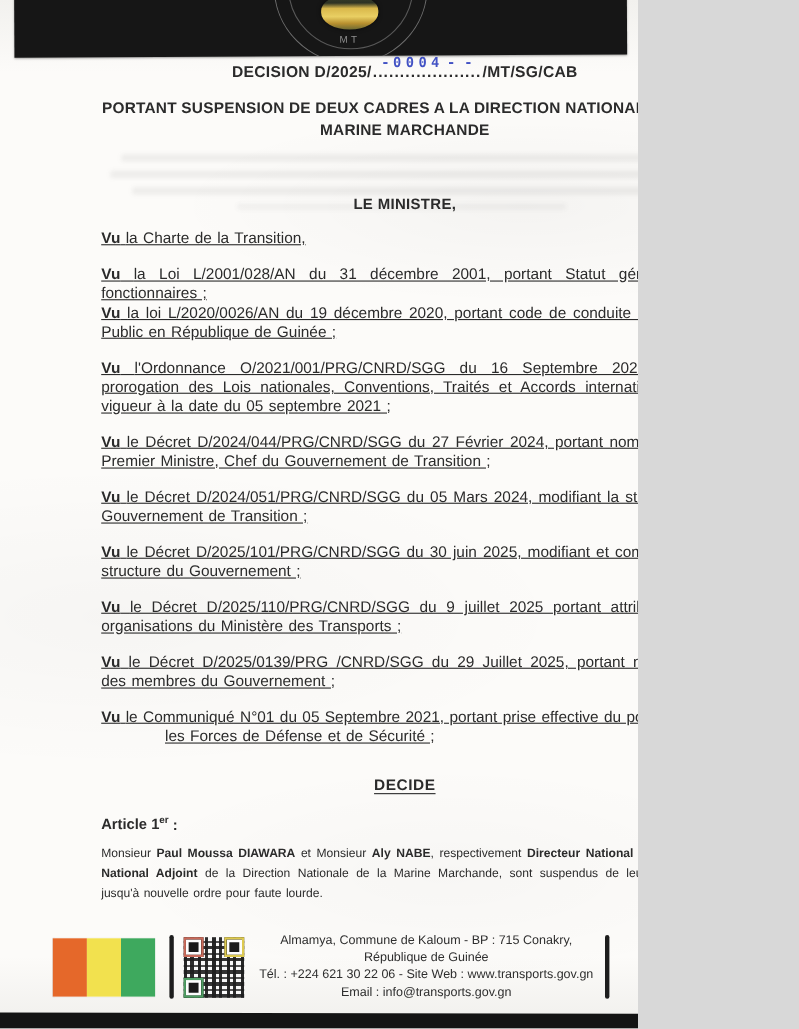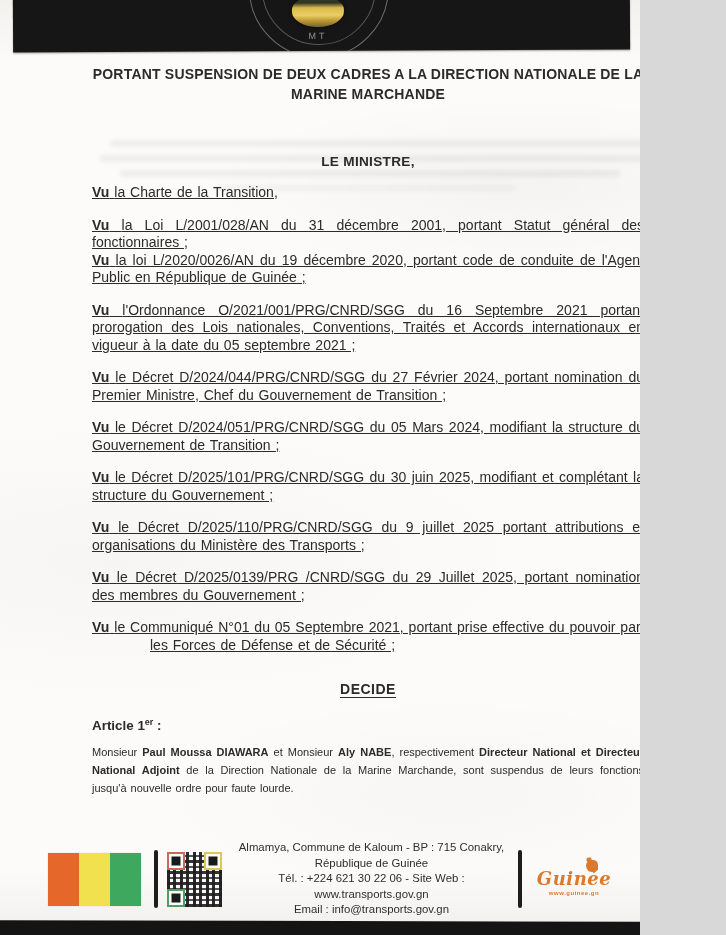--- a/index.html
+++ b/index.html
@@ -1,17 +1,17 @@
 <!DOCTYPE html>
 <html lang="fr"><head>
 <meta charset="utf-8">
 <style>
   html,body{margin:0;padding:0;background:#d8d8d8;}
   .scan{
-    position:relative;width:640px;height:935px;overflow:hidden;
+    position:relative;width:580px;height:935px;overflow:hidden;
     font-family:"Liberation Sans",sans-serif;color:#2b2b2b;
     background:
       radial-gradient(ellipse 320px 90px at 82% 20%, rgba(0,0,0,0.03), transparent),
       radial-gradient(ellipse 420px 140px at 18% 60%, rgba(0,0,0,0.022), transparent),
       radial-gradient(ellipse 300px 100px at 70% 85%, rgba(0,0,0,0.02), transparent),
       linear-gradient(180deg,#f2f1ee 0%,#fcfbf9 7%,#fcfbf9 93%,#f0efec 100%);
   }
   
   .band-top{position:absolute;top:-6px;left:13px;right:10px;height:57px;background:#161616;
     transform:rotate(-0.3deg);overflow:hidden;box-shadow:0 1px 2px rgba(0,0,0,0.35);}
@@ -90,20 +90,21 @@
     <span class="seal-label">MT</span>
   </div>
 
   <div class="ghost g1"></div>
   <div class="ghost g2"></div>
   <div class="ghost g3"></div>
   <div class="ghost g4"></div>
 
   <div class="content">
 
+    <div class="ref-line"><span>DECISION D/2025/</span><span class="ref-dots-wrap"><span class="ref-number"><span>-</span><span class="num">0004</span><span>- -</span></span><span class="dots">....................</span></span><span>/MT/SG/CAB</span></div>
 
     <div class="doc-title">
       <div>PORTANT SUSPENSION DE DEUX CADRES A LA DIRECTION NATIONALE DE LA</div>
       <div>MARINE MARCHANDE</div>
     </div>
 
     <div class="minister">LE MINISTRE,</div>
 
     <p class="visa"><span class="lead">Vu</span> <span>la Charte de la Transition,</span></p>
     <p class="visa"><span class="lead">Vu</span> <span>la Loi L/2001/028/AN du 31 décembre 2001, portant Statut général des fonctionnaires ;</span></p>
@@ -135,22 +136,17 @@
       <span class="finder tl"></span>
       <span class="finder tr"></span>
       <span class="finder bl"></span>
     </span>
     <div class="addr">
       <div>Almamya, Commune de Kaloum - BP : 715 Conakry, République de Guinée</div>
       <div>Tél. : +224 621 30 22 06 - Site Web : www.transports.gov.gn</div>
       <div>Email : info@transports.gov.gn</div>
     </div>
     <span class="vbar second"></span>
-    <div class="brand">
-      <span class="brand-fig"></span>
-      <div class="brand-name">Guinée</div>
-      <div class="brand-sub">www.guinee.gn</div>
-    </div>
   </div>
 
   <div class="band-bottom"></div>
 
 </div>
 
 </body></html>

